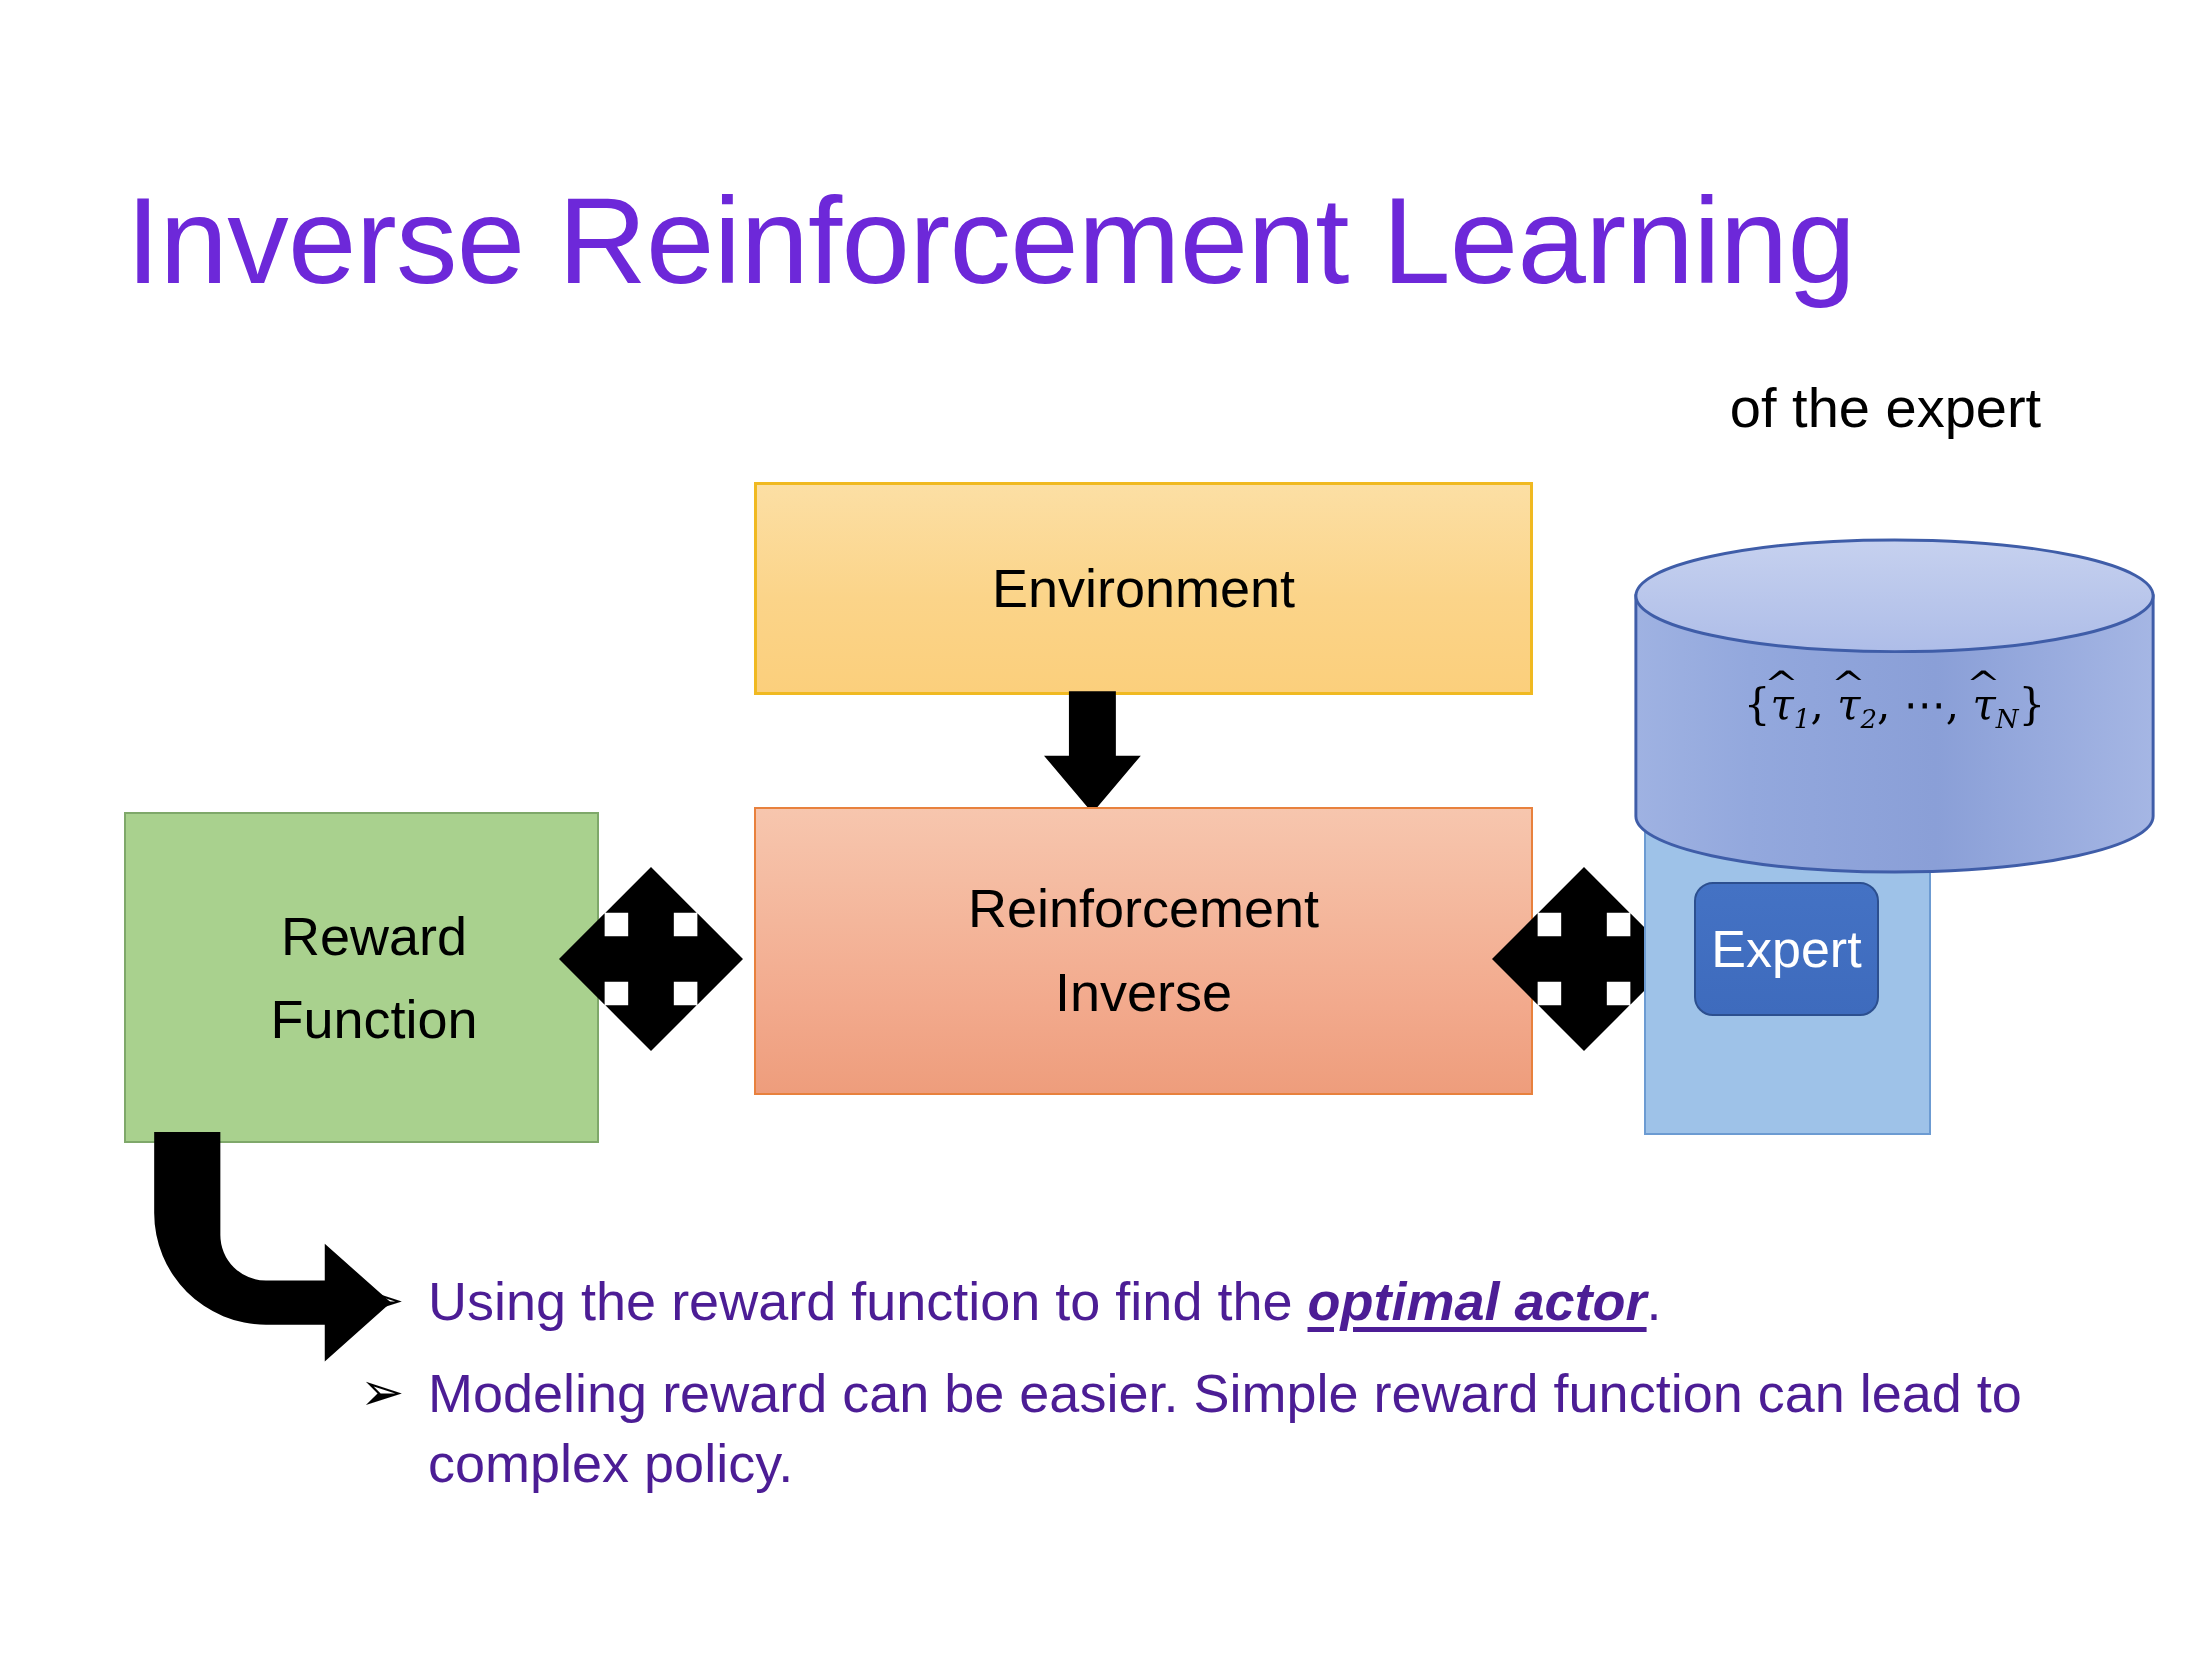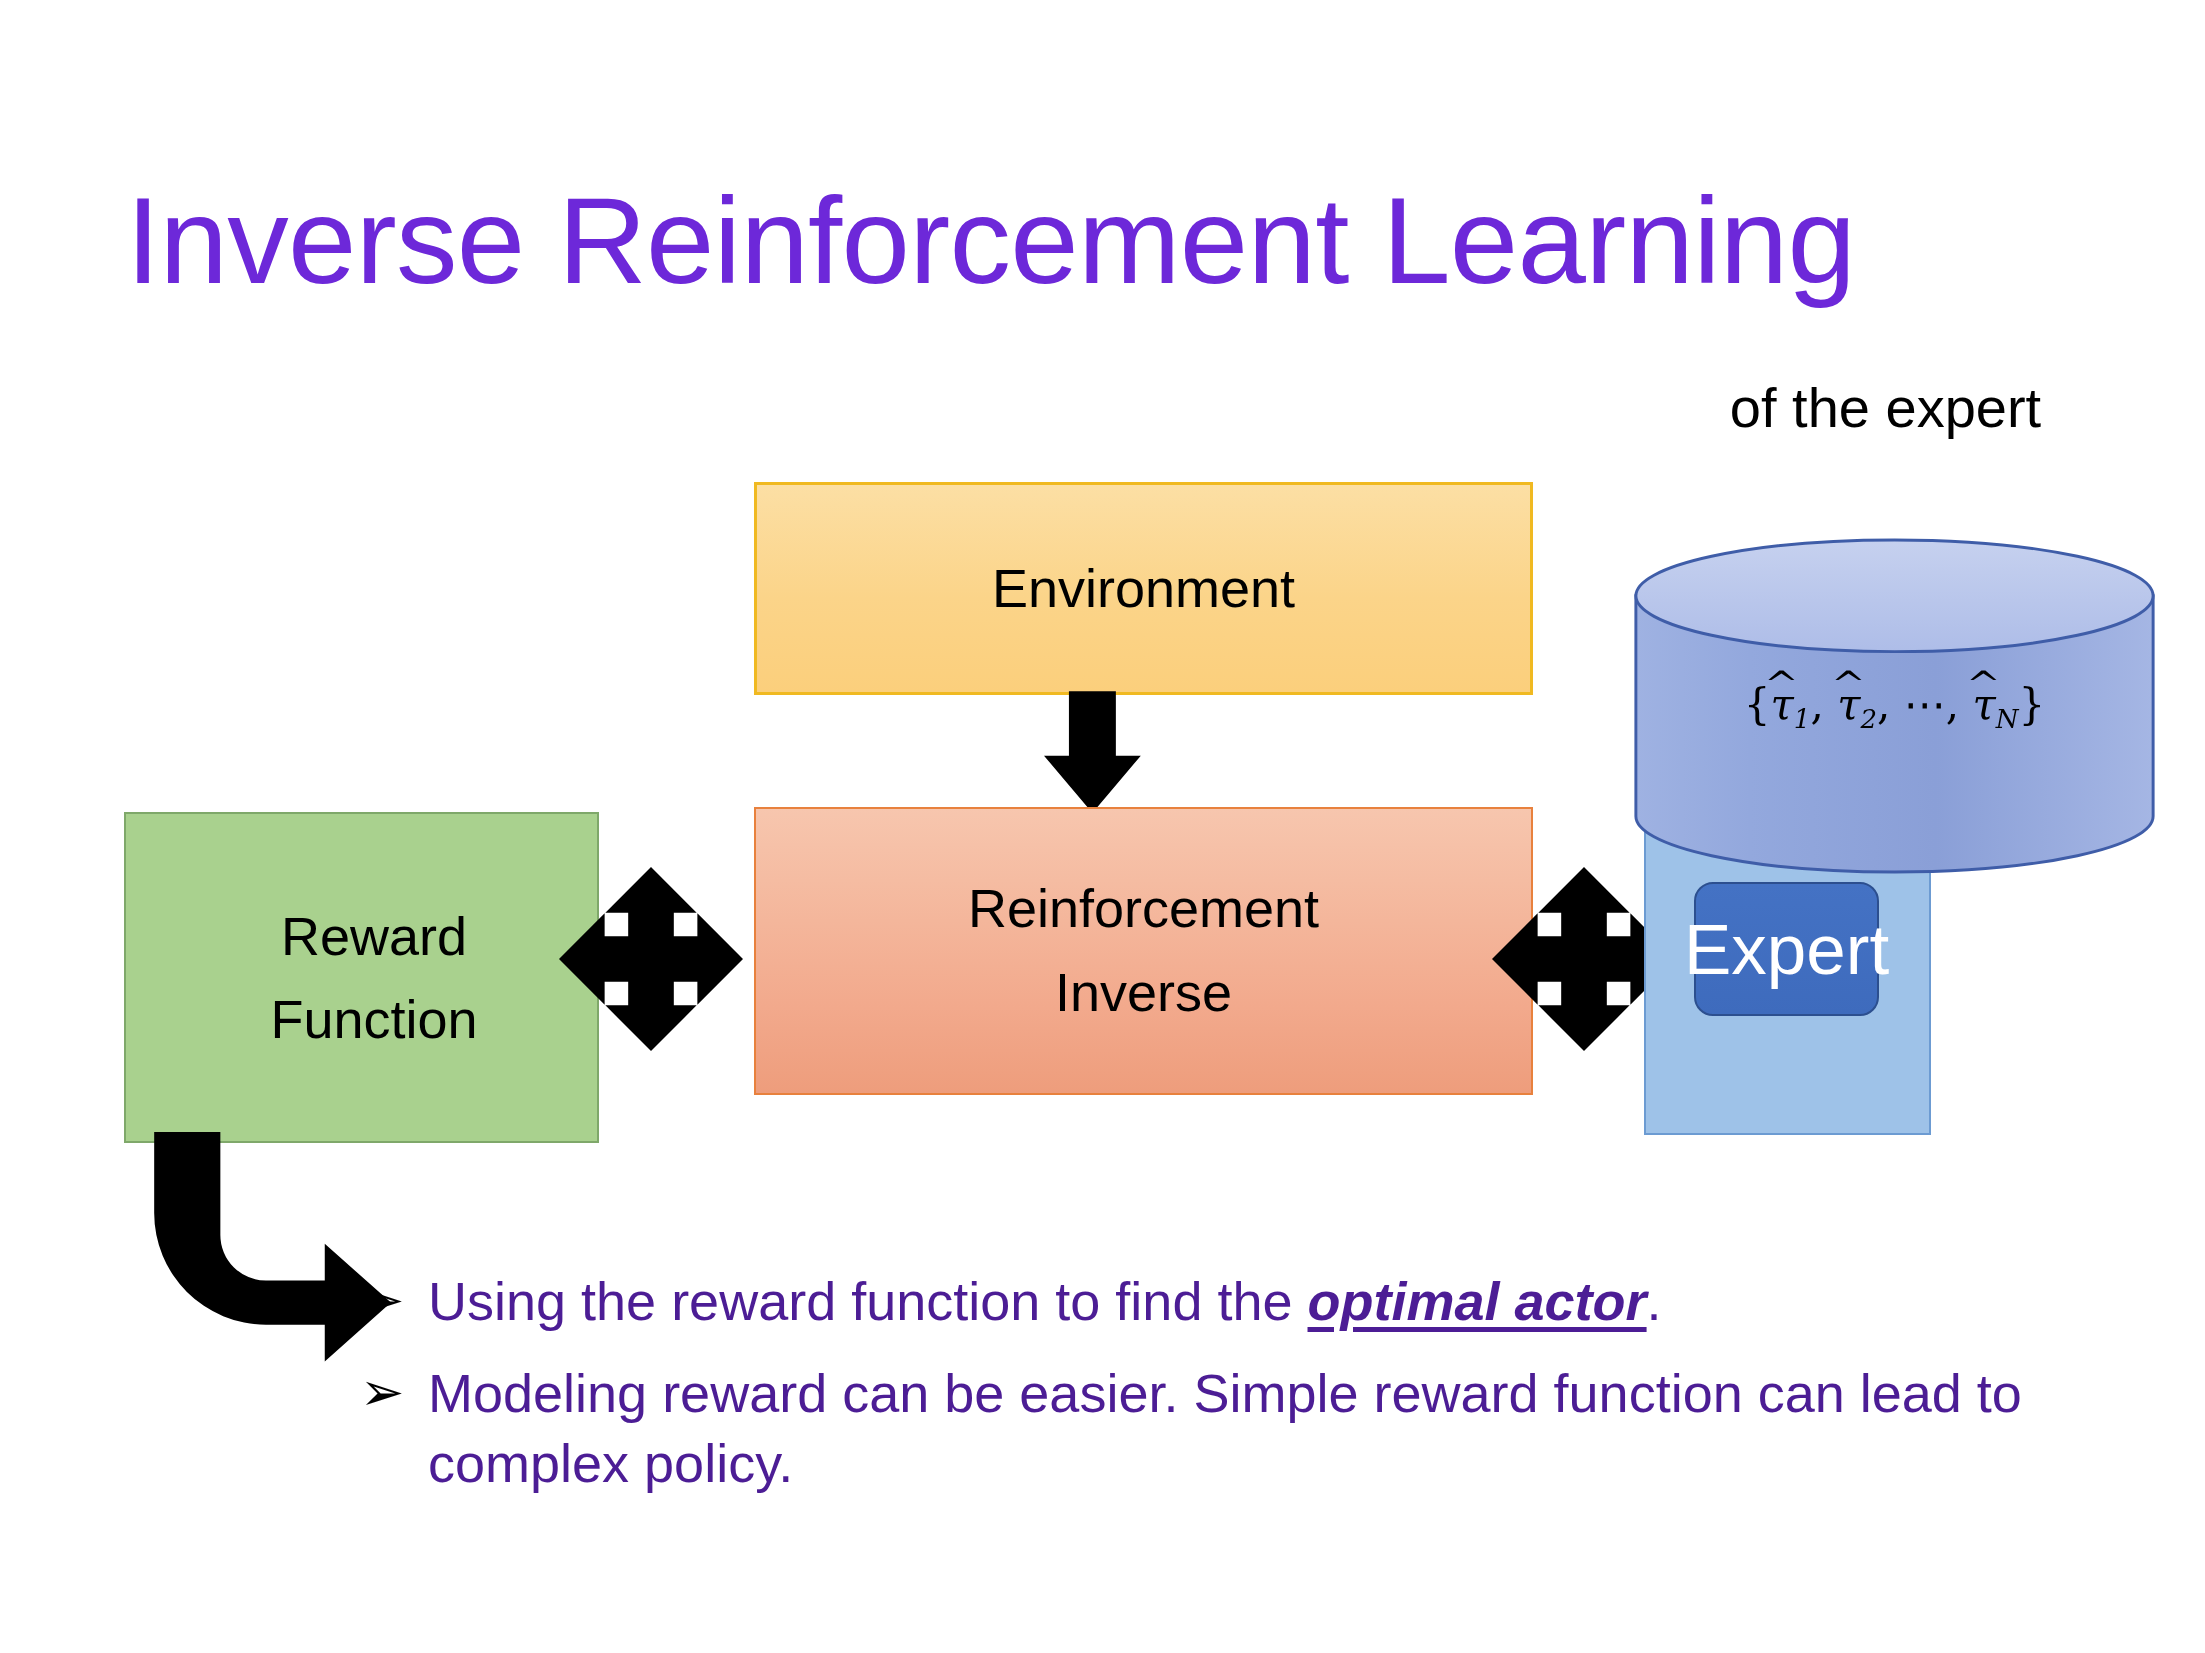--- a/index.html
+++ b/index.html
@@ -167,21 +167,21 @@
     height: 134px;
     border-radius: 19px;
     background: linear-gradient(180deg, #4472C4 0%, #3E6BBD 100%);
     border: 2.9px solid #2C4F8F;
     box-sizing: border-box;
     display: flex;
     align-items: center;
     justify-content: center;
   }
   #expert-label {
-    font-size: 71px;
+    font-size: 52px;
     line-height: 1;
     color: #FFFFFF;
   }
 
   
   .arrow-svg { position: absolute; display: block; }
 
   #arrow-env-rl { left: 1044px; top: 691px; width: 176px; height: 125px; }
   #arrow-left-star { left: 559px; top: 867px; width: 184px; height: 184px; }
   #arrow-right-star { left: 1492px; top: 867px; width: 184px; height: 184px; }

